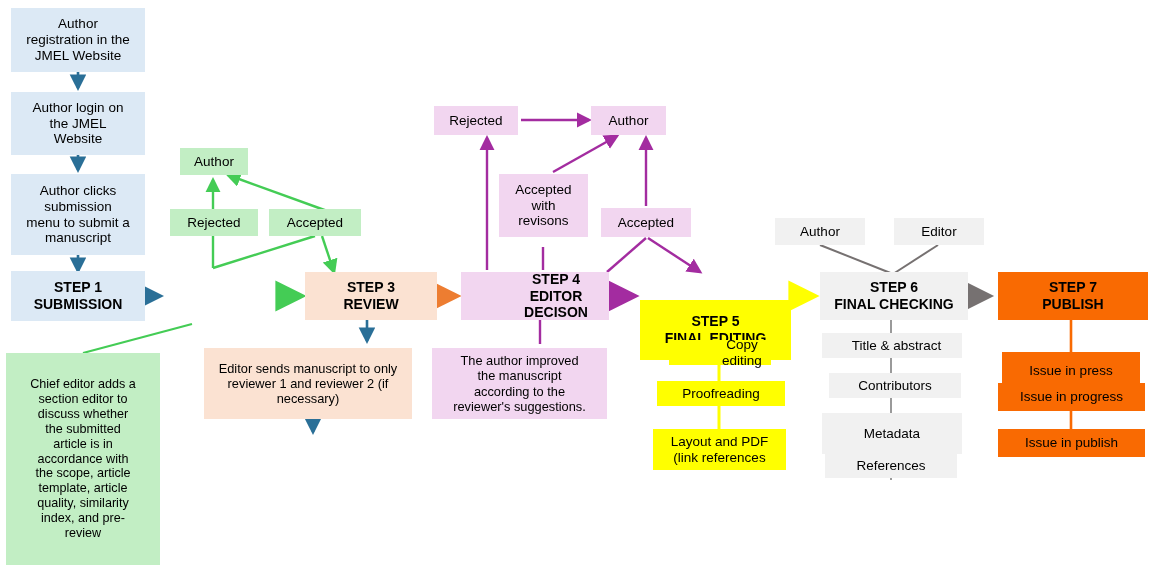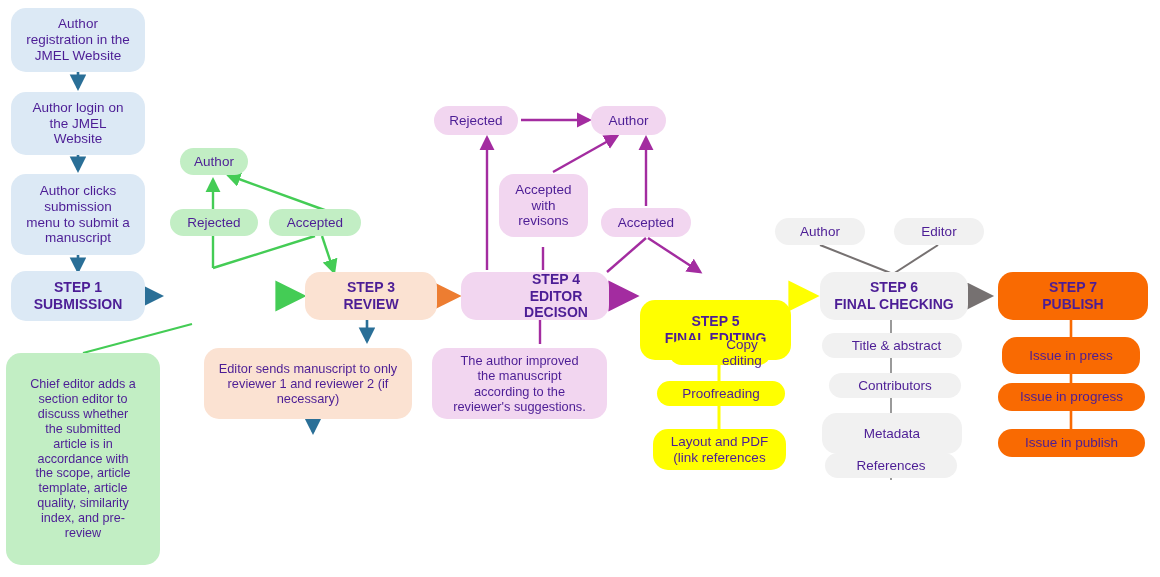--- a/index.html
+++ b/index.html
@@ -15,27 +15,26 @@
     font-family: "Liberation Sans", sans-serif;
     overflow: hidden;
   }
   .box {
     position: absolute;
     box-sizing: border-box;
     display: flex;
     align-items: center;
     justify-content: center;
     text-align: center;
-    color: #4c1d95;
+    color: #000000;
     font-size: 13.5px;
     line-height: 1.18;
     padding: 2px 3px;
     white-space: pre-line;
     z-index: 3;
-    border-radius: 15px;
   }
   .box.bold {
     font-weight: bold;
     font-size: 14px;
   }
   
   .c-blue   { background: #dce9f5; }
   .c-green  { background: #c9edca; }
   .c-greenL { background: #c2eec4; }
   .c-peach  { background: #fbe2d2; }
@@ -306,21 +305,21 @@
     <span>Metadata</span>
   </div>
   <div class="box c-gray" style="left:825px; top:453px; width:132px; height:25px;">
     <span>References</span>
   </div>
 
   <div class="box c-orange bold" style="left:998px; top:272px; width:150px; height:48px;">
     <span>STEP 7
 PUBLISH</span>
   </div>
-  <div class="box c-orange" style="left:1002px; top:337px; width:138px; height:37px;text-align:right;">
+  <div class="box c-orange" style="left:1002px; top:352px; width:138px; height:37px;text-align:right;">
     <span>Issue in press</span>
   </div>
   <div class="box c-orange" style="left:998px; top:383px; width:147px; height:28px;">
     <span>Issue in progress</span>
   </div>
   <div class="box c-orange" style="left:998px; top:429px; width:147px; height:28px;">
     <span>Issue in publish</span>
   </div>
 
 </div>

